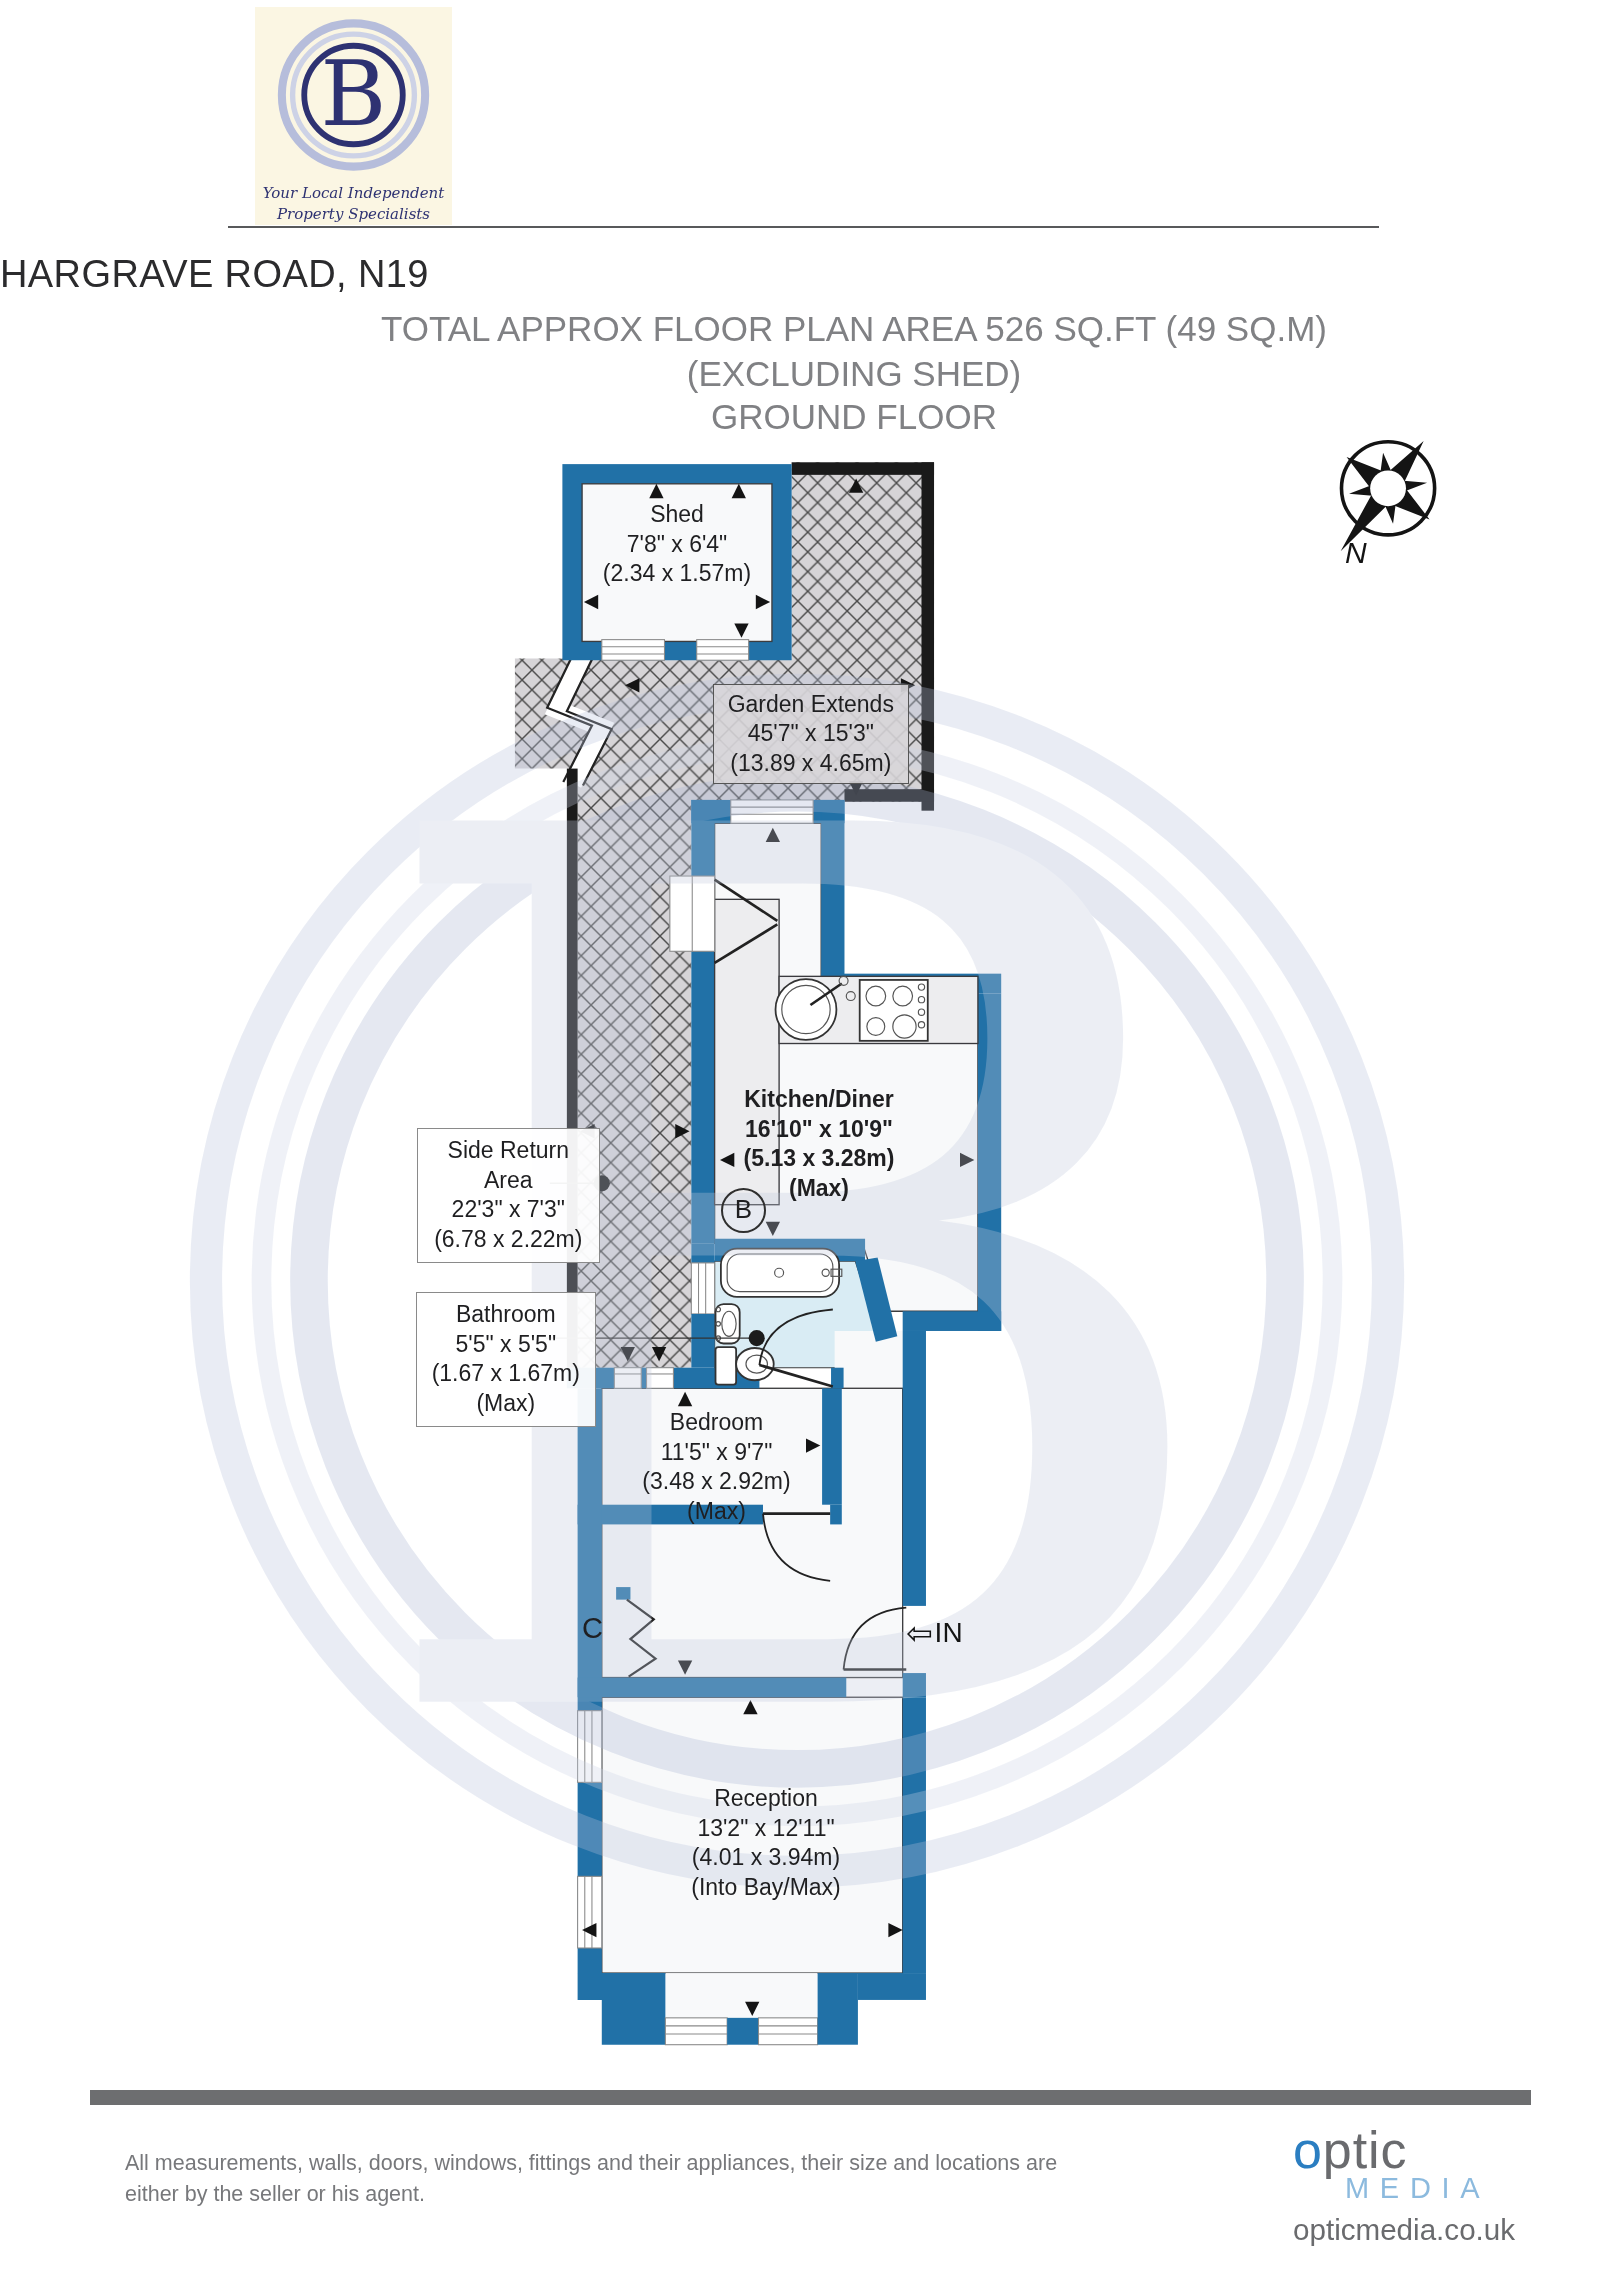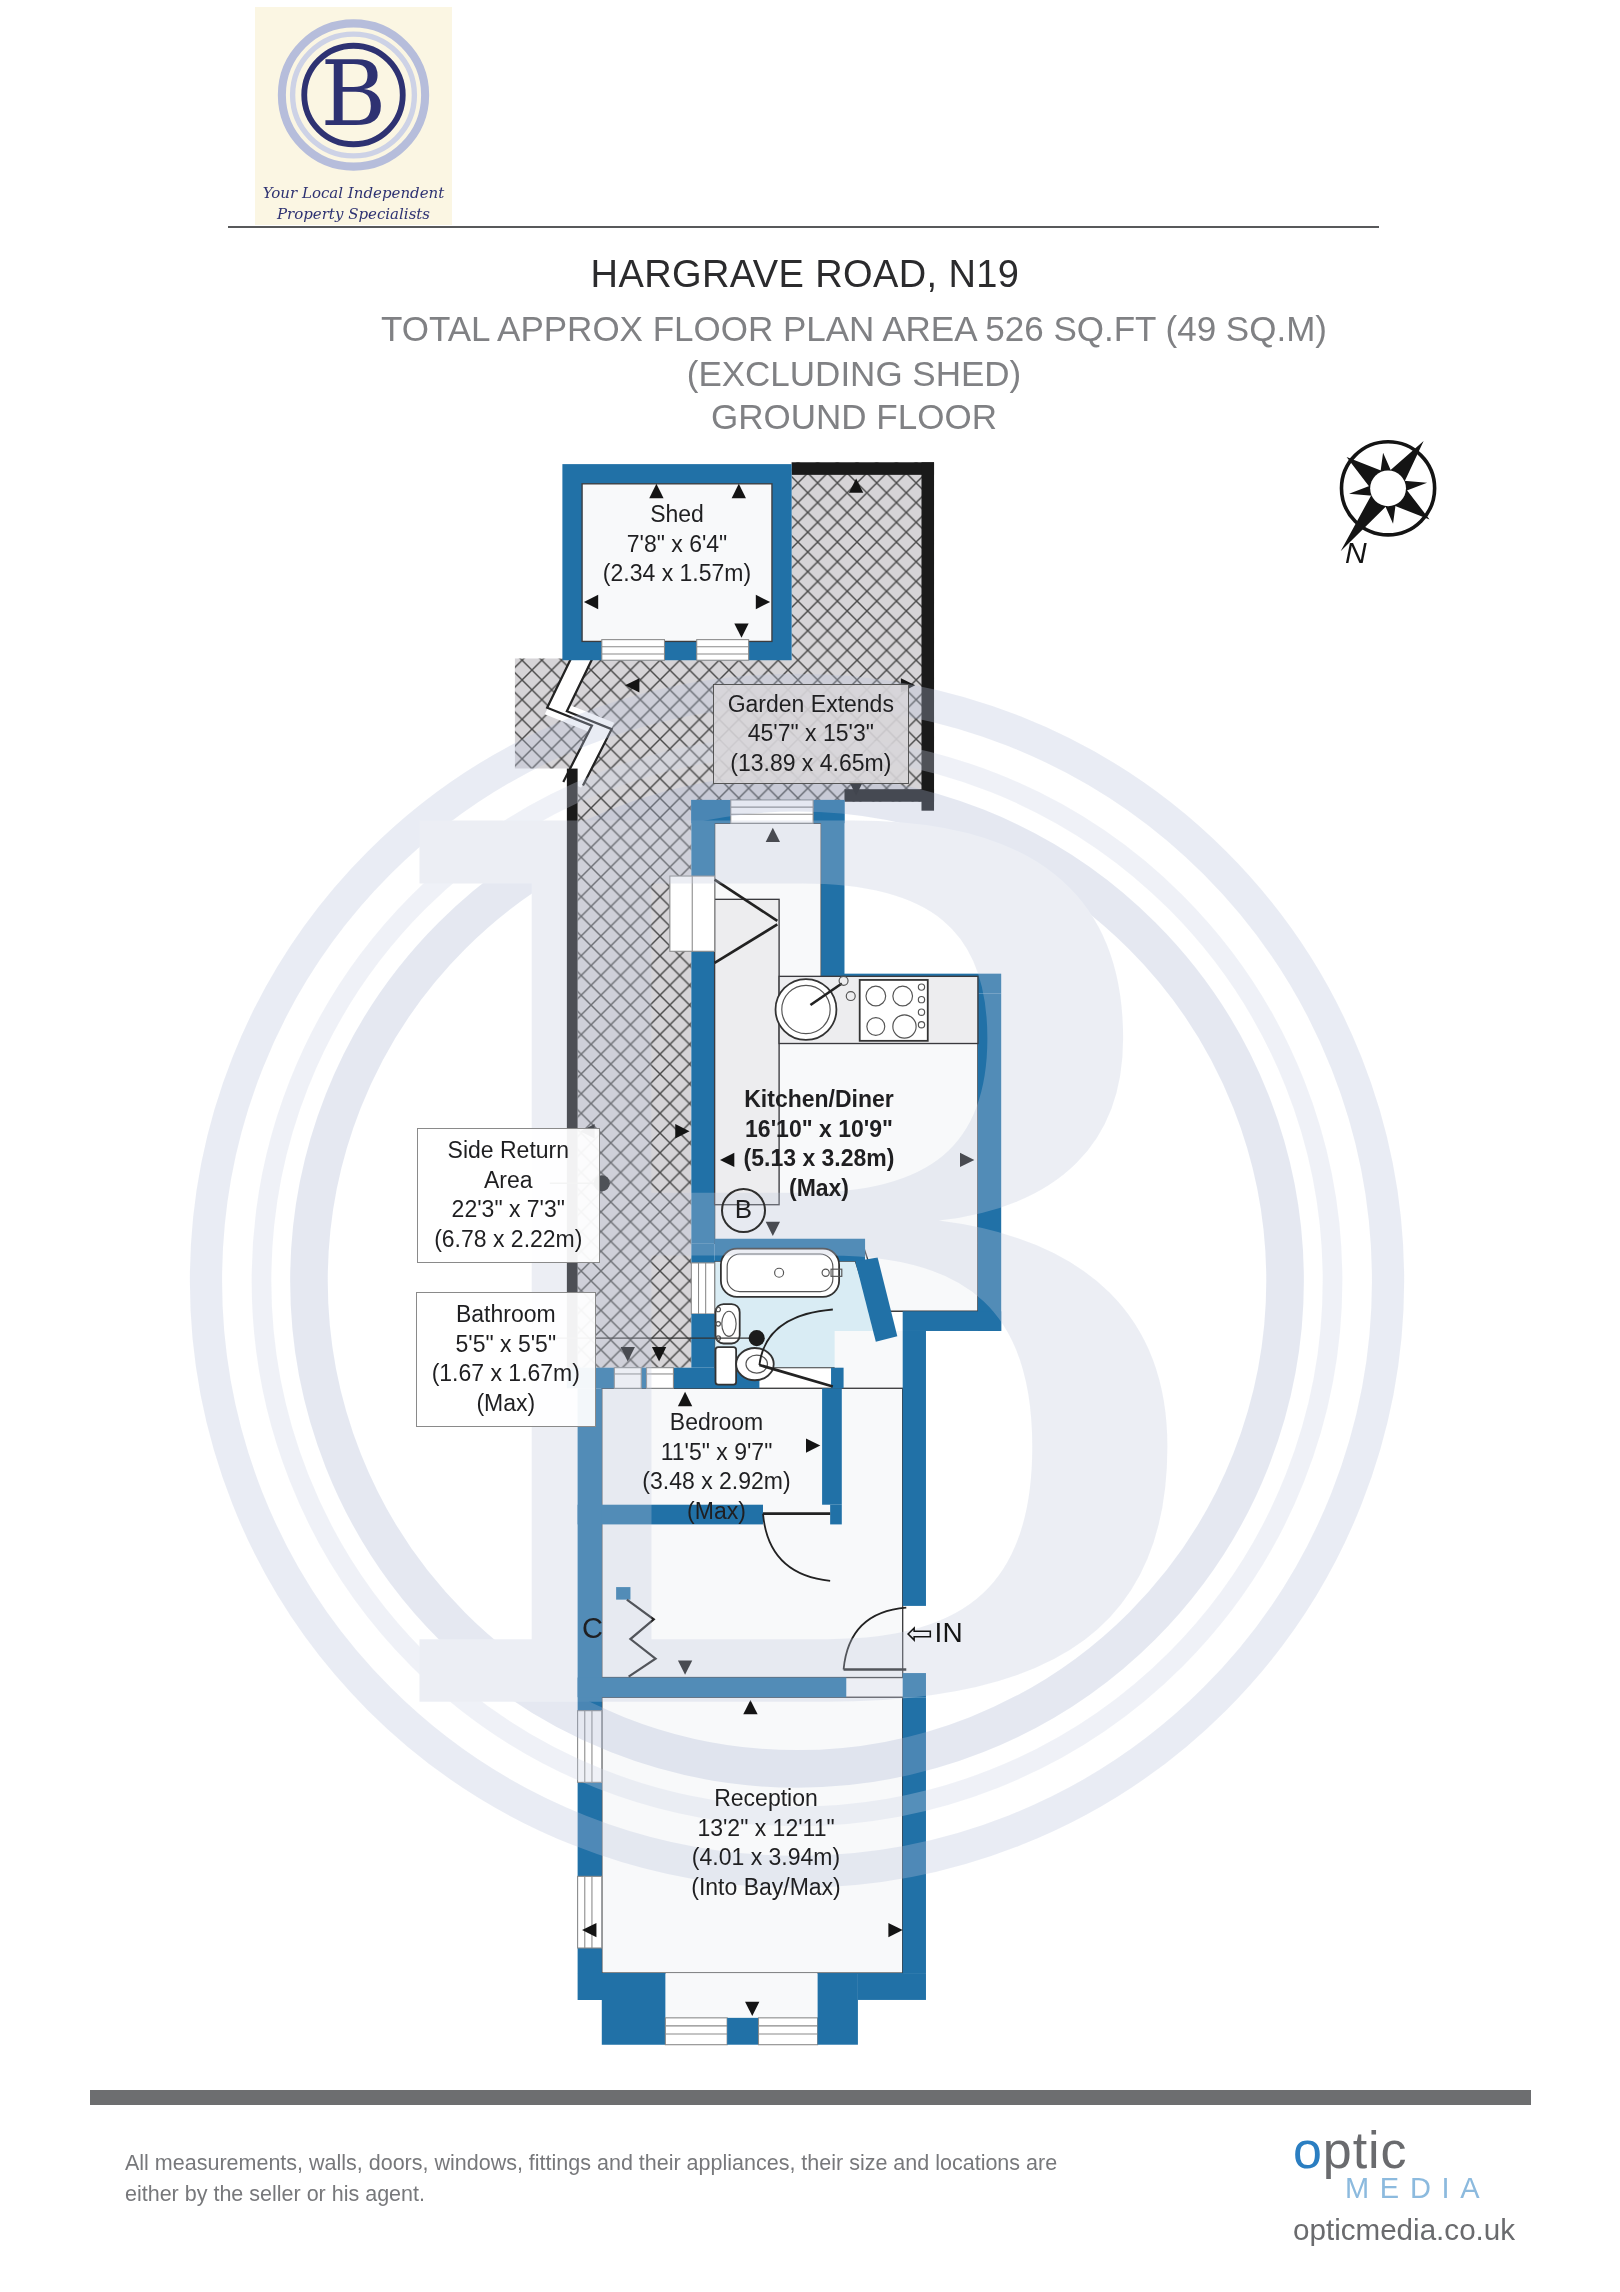--- a/index.html
+++ b/index.html
@@ -5,21 +5,21 @@
   html,body{margin:0;padding:0;background:#fff;}
   .page{position:relative;width:1620px;height:2293px;background:#fff;overflow:hidden;
         font-family:"Liberation Sans",sans-serif;color:#222;}
 
   
   .logo-box{position:absolute;left:255px;top:7.2px;width:197px;height:218px;
             background:#fbf6e3;display:flex;flex-direction:column;align-items:center;}
   .tagline{font-family:"DejaVu Serif",serif;font-style:italic;
            color:var(--logo-navy,#2e3272);font-size:15px;line-height:20.6px;text-align:center;}
   .rule{position:absolute;left:228px;top:226px;width:1151px;height:1.8px;background:#58595b;}
-  .page-title{position:absolute;left:0;top:253px;width:1610px;text-align:center;
+  .page-title{position:absolute;left:0;top:253px;width:1610px;text-align:left;
               font-size:38px;letter-spacing:0.4px;color:var(--title-dark,#2b2b2d);}
   .page-sub{position:absolute;left:0;width:1620px;text-align:center;
             font-size:35px;color:var(--subtitle-gray,#808184);padding-left:44px;}
   .sub1{top:309px;} .sub2{top:354px;} .sub3{top:397px;}
 
   
   #plan-svg{position:absolute;left:0;top:0;z-index:1;}
   .wall{fill:var(--wall,#2171a7);}
   .bwall{fill:var(--black-wall,#1a1a1a);}
   .hbg{fill:var(--hatch-bg,#d6d4d7);}

